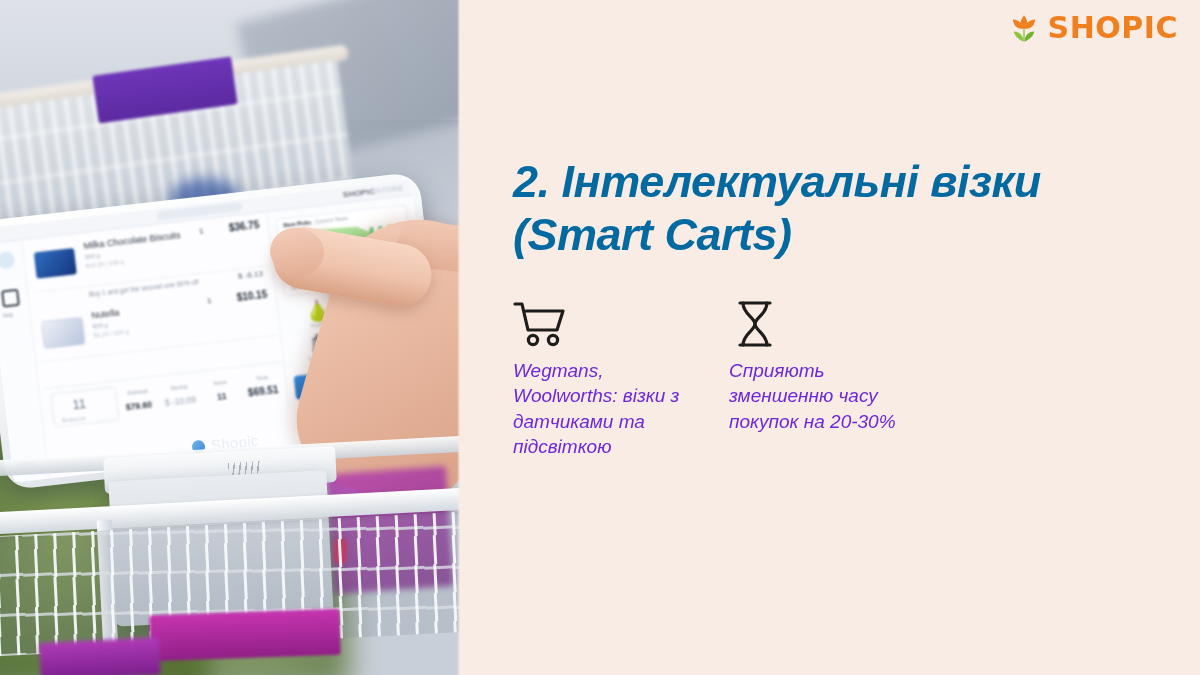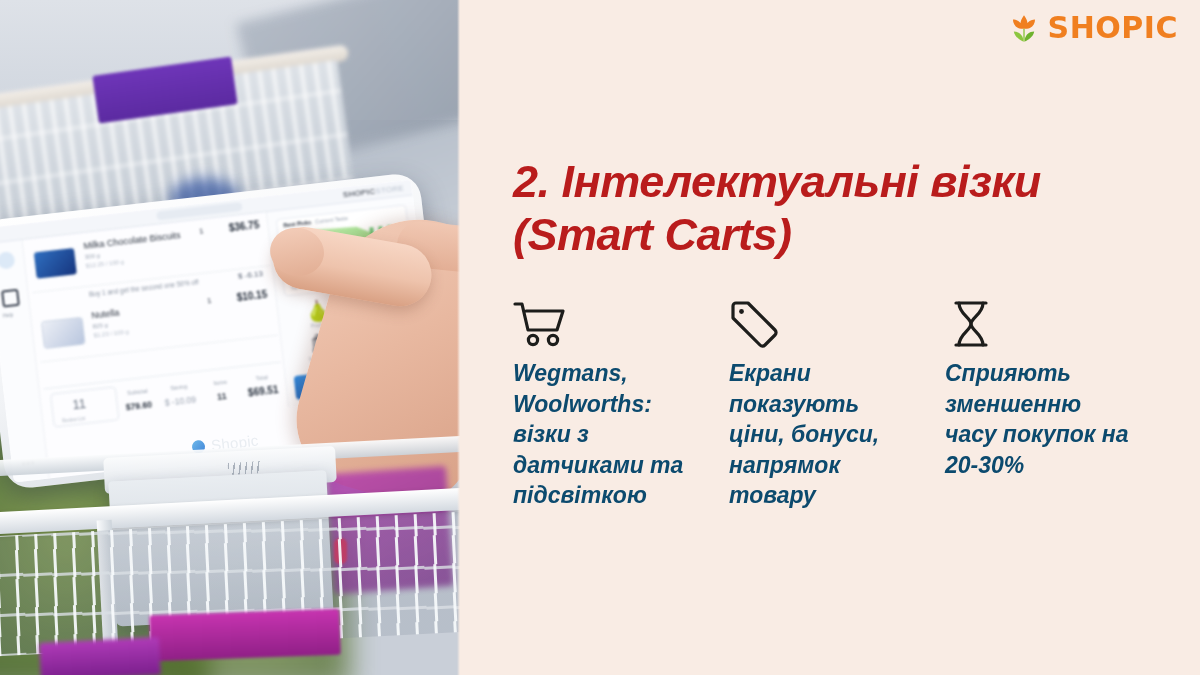--- a/index.html
+++ b/index.html
@@ -311,32 +311,32 @@
   }
   .logo-mark { width:34px; height:34px; position:relative; }
   .logo-text {
     font-size:30px; font-weight:bold; color:#f07f20; letter-spacing:.5px;
     font-family:"DejaVu Sans", sans-serif;
   }
 
   .title {
     position:absolute; left:513px; top:155px; width:640px;
     font-size:45px; line-height:1.18; font-weight:bold; font-style:italic;
-    color:#b91c1c; letter-spacing:-.5px;
+    color:#0369a1; letter-spacing:-.5px;
   }
 
   .cols {
     position:absolute; left:513px; top:300px; width:650px;
     display:flex; gap:0;
   }
   .col { width:216px; padding-right:26px; }
   .col-icon { height:58px; color:#1d1d1b; }
   .col-text {
-    font-size:23px; line-height:1.33; font-weight:bold; font-style:italic;
-    color:#0c4a6e; white-space:pre-line;
+    font-size:19px; line-height:1.33; font-weight:normal; font-style:italic;
+    color:#6d28d9; white-space:pre-line;
   }
 </style>
 </head>
 <body>
 
 <div class="slide">
 
   <div class="photo">
     <div class="photo-inner">
       <div class="bg-top"></div>
@@ -504,30 +504,20 @@
       <div class="col-icon">
         <svg viewBox="0 0 56 48" width="56" height="48" fill="none" stroke="#1d1d1b" stroke-width="3.2" stroke-linecap="round" stroke-linejoin="round">
           <path d="M2 4 H9 L15 30 H44 L50 11 H13"></path>
           <circle cx="20" cy="40" r="4.6"></circle>
           <circle cx="40" cy="40" r="4.6"></circle>
         </svg>
       </div>
       <div class="col-text">Wegmans, Woolworths: візки з датчиками та підсвіткою</div>
     </div>
 
-    <div class="col">
-      <div class="col-icon">
-        <svg viewBox="0 0 56 48" width="56" height="48" fill="none" stroke="#1d1d1b" stroke-width="3.2" stroke-linecap="round" stroke-linejoin="round">
-          <path d="M4 18 L4 6 A3 3 0 0 1 7 3 L19 3 L46 30 A3.5 3.5 0 0 1 46 35 L36 45
-                   A3.5 3.5 0 0 1 31 45 Z"></path>
-          <circle cx="12.5" cy="11.5" r="2.4" fill="#1d1d1b" stroke="none"></circle>
-        </svg>
-      </div>
-      <div class="col-text">Екрани показують ціни, бонуси, напрямок товару</div>
-    </div>
 
     <div class="col">
       <div class="col-icon">
         <svg viewBox="0 0 56 48" width="56" height="48" fill="none" stroke="#1d1d1b" stroke-width="3.2" stroke-linecap="round" stroke-linejoin="round">
           <path d="M11 3 H41"></path>
           <path d="M11 45 H41"></path>
           <path d="M14 3 C14 14 26 18 26 24 C26 30 14 34 14 45"></path>
           <path d="M38 3 C38 14 26 18 26 24 C26 30 38 34 38 45"></path>
         </svg>
       </div>

